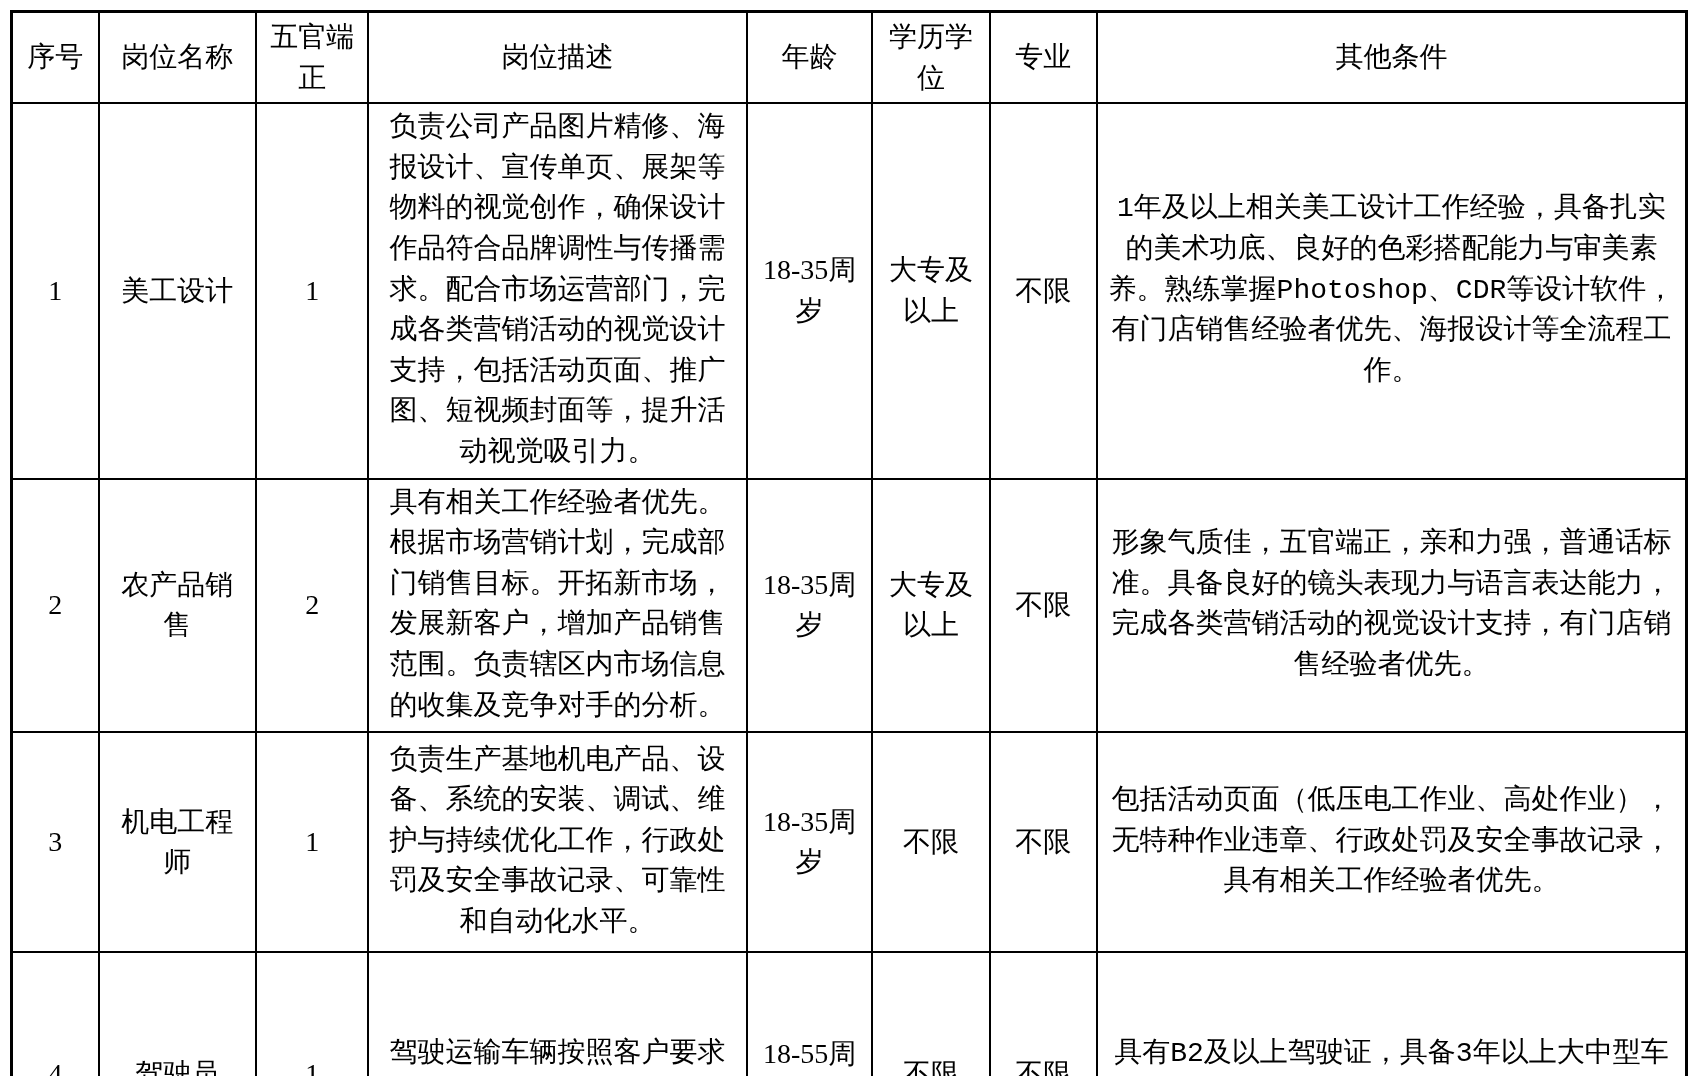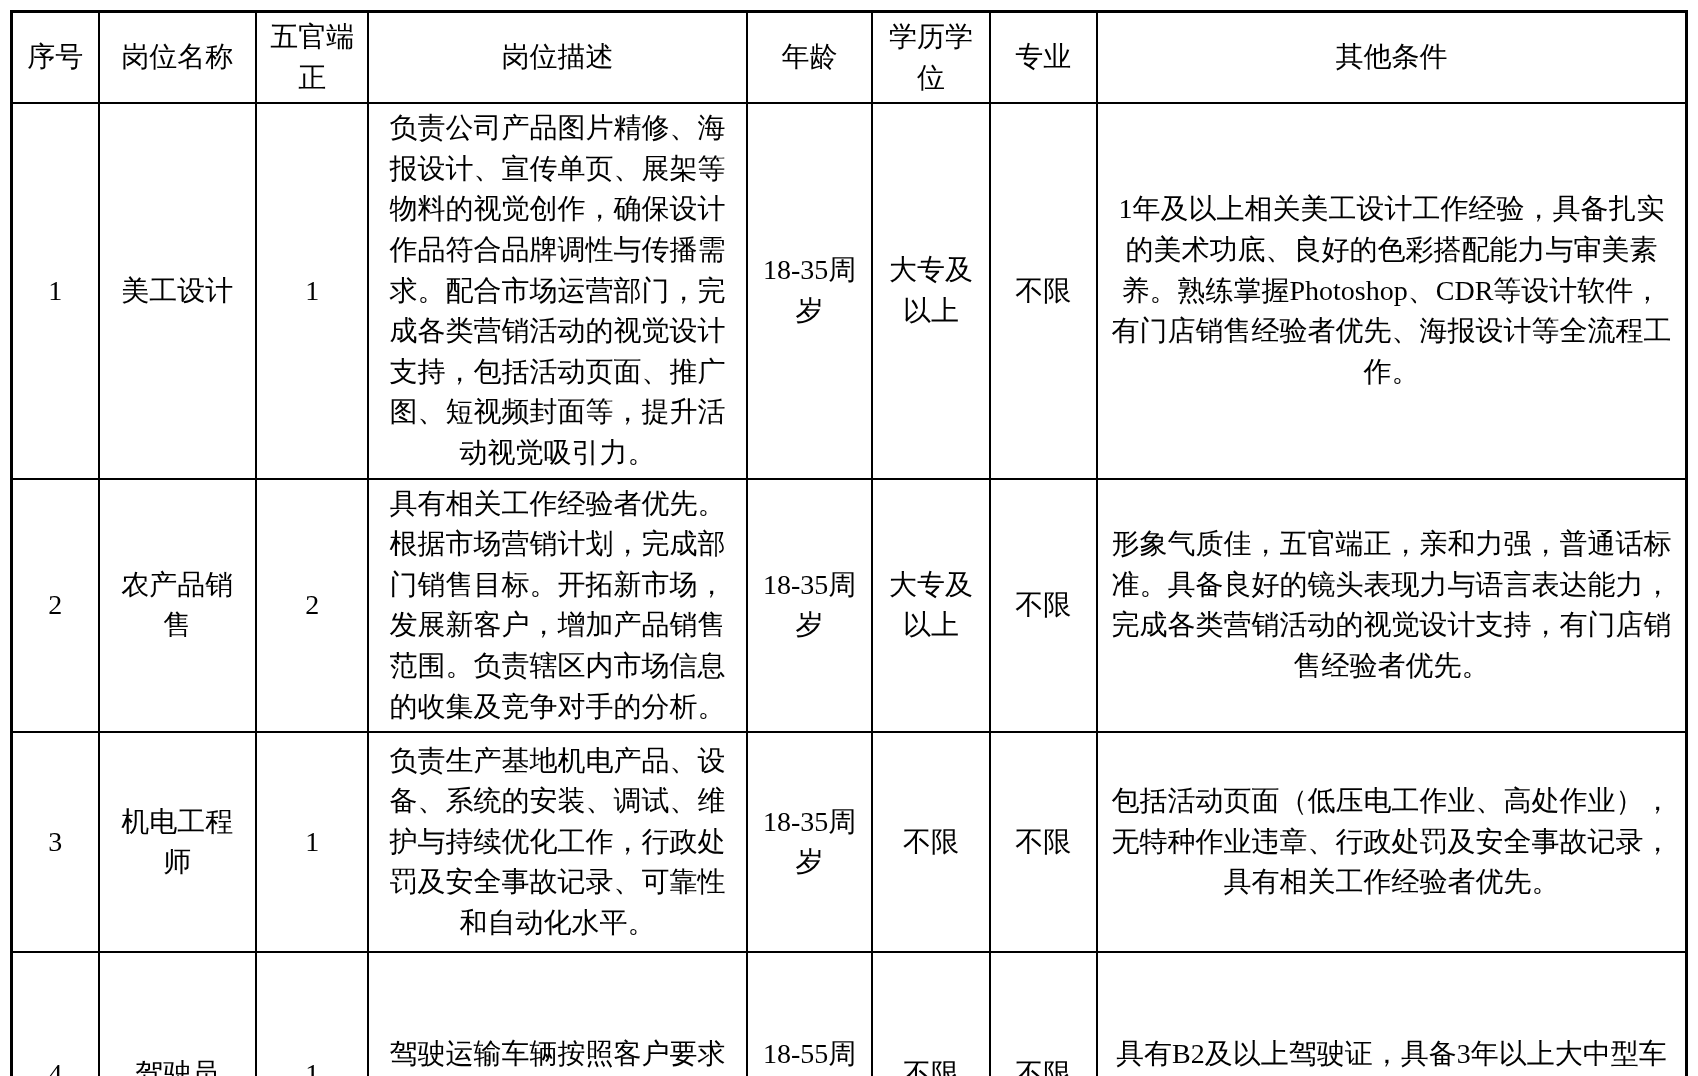--- a/index.html
+++ b/index.html
@@ -36,20 +36,21 @@
     box-sizing: border-box;
     overflow: hidden;
   }
   tr.header-row   { height: 90px;  }
   tr.row-1        { height: 273px; }
   tr.row-2        { height: 225px; }
   tr.row-3        { height: 220px; }
   tr.row-4        { height: 245px; }
   td.cell-description, td.cell-other {
     padding: 6px 12px;
+    font-family: Liberation Mono, monospace;
   }
 </style>
 </head>
 <body>
 
 <div class="page">
   <table class="recruit">
     <colgroup>
       <col style="width:5.2%">
       <col style="width:9.4%">

